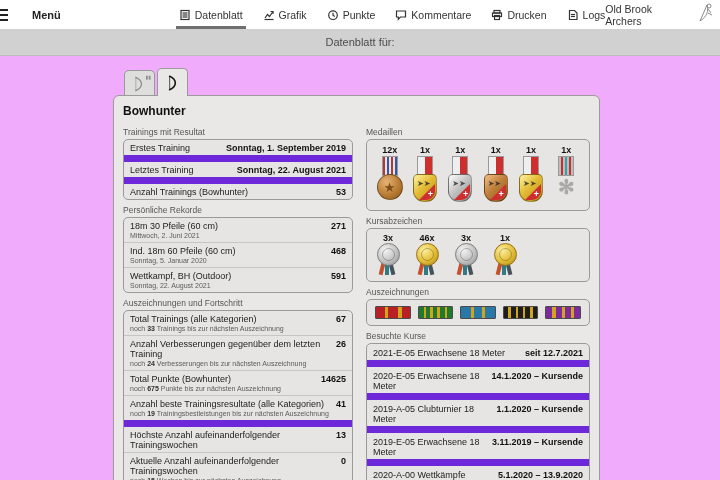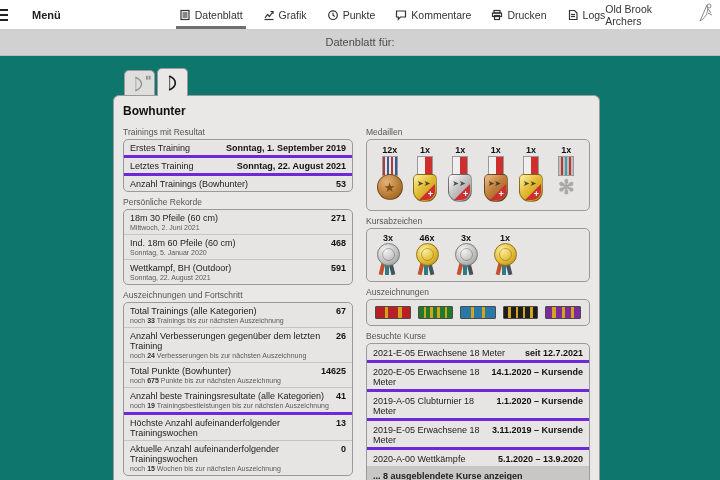--- a/index.html
+++ b/index.html
@@ -17,42 +17,42 @@
   .nav-item svg { width:12px; height:12px; stroke:#333; fill:none; stroke-width:1.2; }
   .nav-item.active::after { content:""; position:absolute; left:-3px; right:-3px; bottom:0; height:3px; background:#6f6f6f; }
   .club { margin-left:auto; display:flex; align-items:center; gap:5px; padding-right:4px; }
   .club-name { font-size:10.5px; color:#333; }
   .club-logo svg { width:22px; height:24px; stroke:#8a8a8a; fill:none; stroke-width:1; }
 
   
   .subheader { height:27px; background:#d2d1d1; border-bottom:1px solid #bdbcbc; display:flex; align-items:center; justify-content:center; font-size:11px; color:#4c4c4c; }
 
   
-  .content { position:relative; height:424px; background:#0f766e; }
+  .content { position:relative; height:424px; background:#f0abfc; }
 
   .bowtabs { position:absolute; left:124px; top:12px; display:flex; }
   .bowtab { width:31px; height:28px; border:1px solid #9a9a9a; border-bottom:none; border-radius:5px 5px 0 0; display:flex; align-items:center; justify-content:center; cursor:pointer; position:relative; }
   .bowtab.inactive { background:#dededd; margin-right:2px; height:26px; align-self:flex-end; }
   .bowtab.active { background:#e9e8e7; z-index:3; }
   .bowtab svg { width:20px; height:20px; fill:none; stroke-linecap:round; }
   .bowtab.inactive svg { stroke:#8f8f8f; }
   .bowtab.active svg { stroke:#1a1a1a; }
   .bb-mark { position:absolute; top:3px; right:3px; font-size:5px; color:#8f8f8f; letter-spacing:0; }
 
   .card { position:absolute; left:113px; top:39px; width:487px; height:460px; background:#e9e8e7; border:1px solid #9a9a9a; border-radius:6px; padding:6px 9px; z-index:2; }
   .profile-name { font-size:12px; font-weight:bold; color:#111; margin:2px 0 4px; }
 
   .cols { display:flex; gap:13px; }
   .col-left { width:238px; }
   .col-right { width:224px; }
 
   .section-label { font-size:8.5px; color:#555; margin:5px 0 2px; }
   .box { border:1px solid #9a9a9a; border-radius:5px; background:#e7e5e4; overflow:hidden; }
 
-  .row { display:flex; justify-content:space-between; align-items:flex-start; padding:3px 6px 2px; border-top:3px solid #6d28d9; }
+  .row { display:flex; justify-content:space-between; align-items:flex-start; padding:3px 6px 2px; border-top:7px solid #6d28d9; }
   .box .row:first-child { border-top:none; }
   .row .rl { font-size:9px; color:#222; }
   .row .rv { font-size:9px; font-weight:bold; color:#111; white-space:nowrap; margin-left:8px; }
   .row-wrap { border-top:1px solid #c7c5c4; padding:3px 6px 3px; }
   .box .row-wrap:first-child { border-top:none; }
   .row-wrap .main { display:flex; justify-content:space-between; }
   .row-wrap .main .rl { font-size:9px; color:#222; }
   .row-wrap .main .rv { font-size:9px; font-weight:bold; color:#111; white-space:nowrap; margin-left:8px; }
   .row-wrap .sub { font-size:7px; color:#5a5a5a; margin-top:1px; }
   .row-wrap .sub b { color:#333; }

